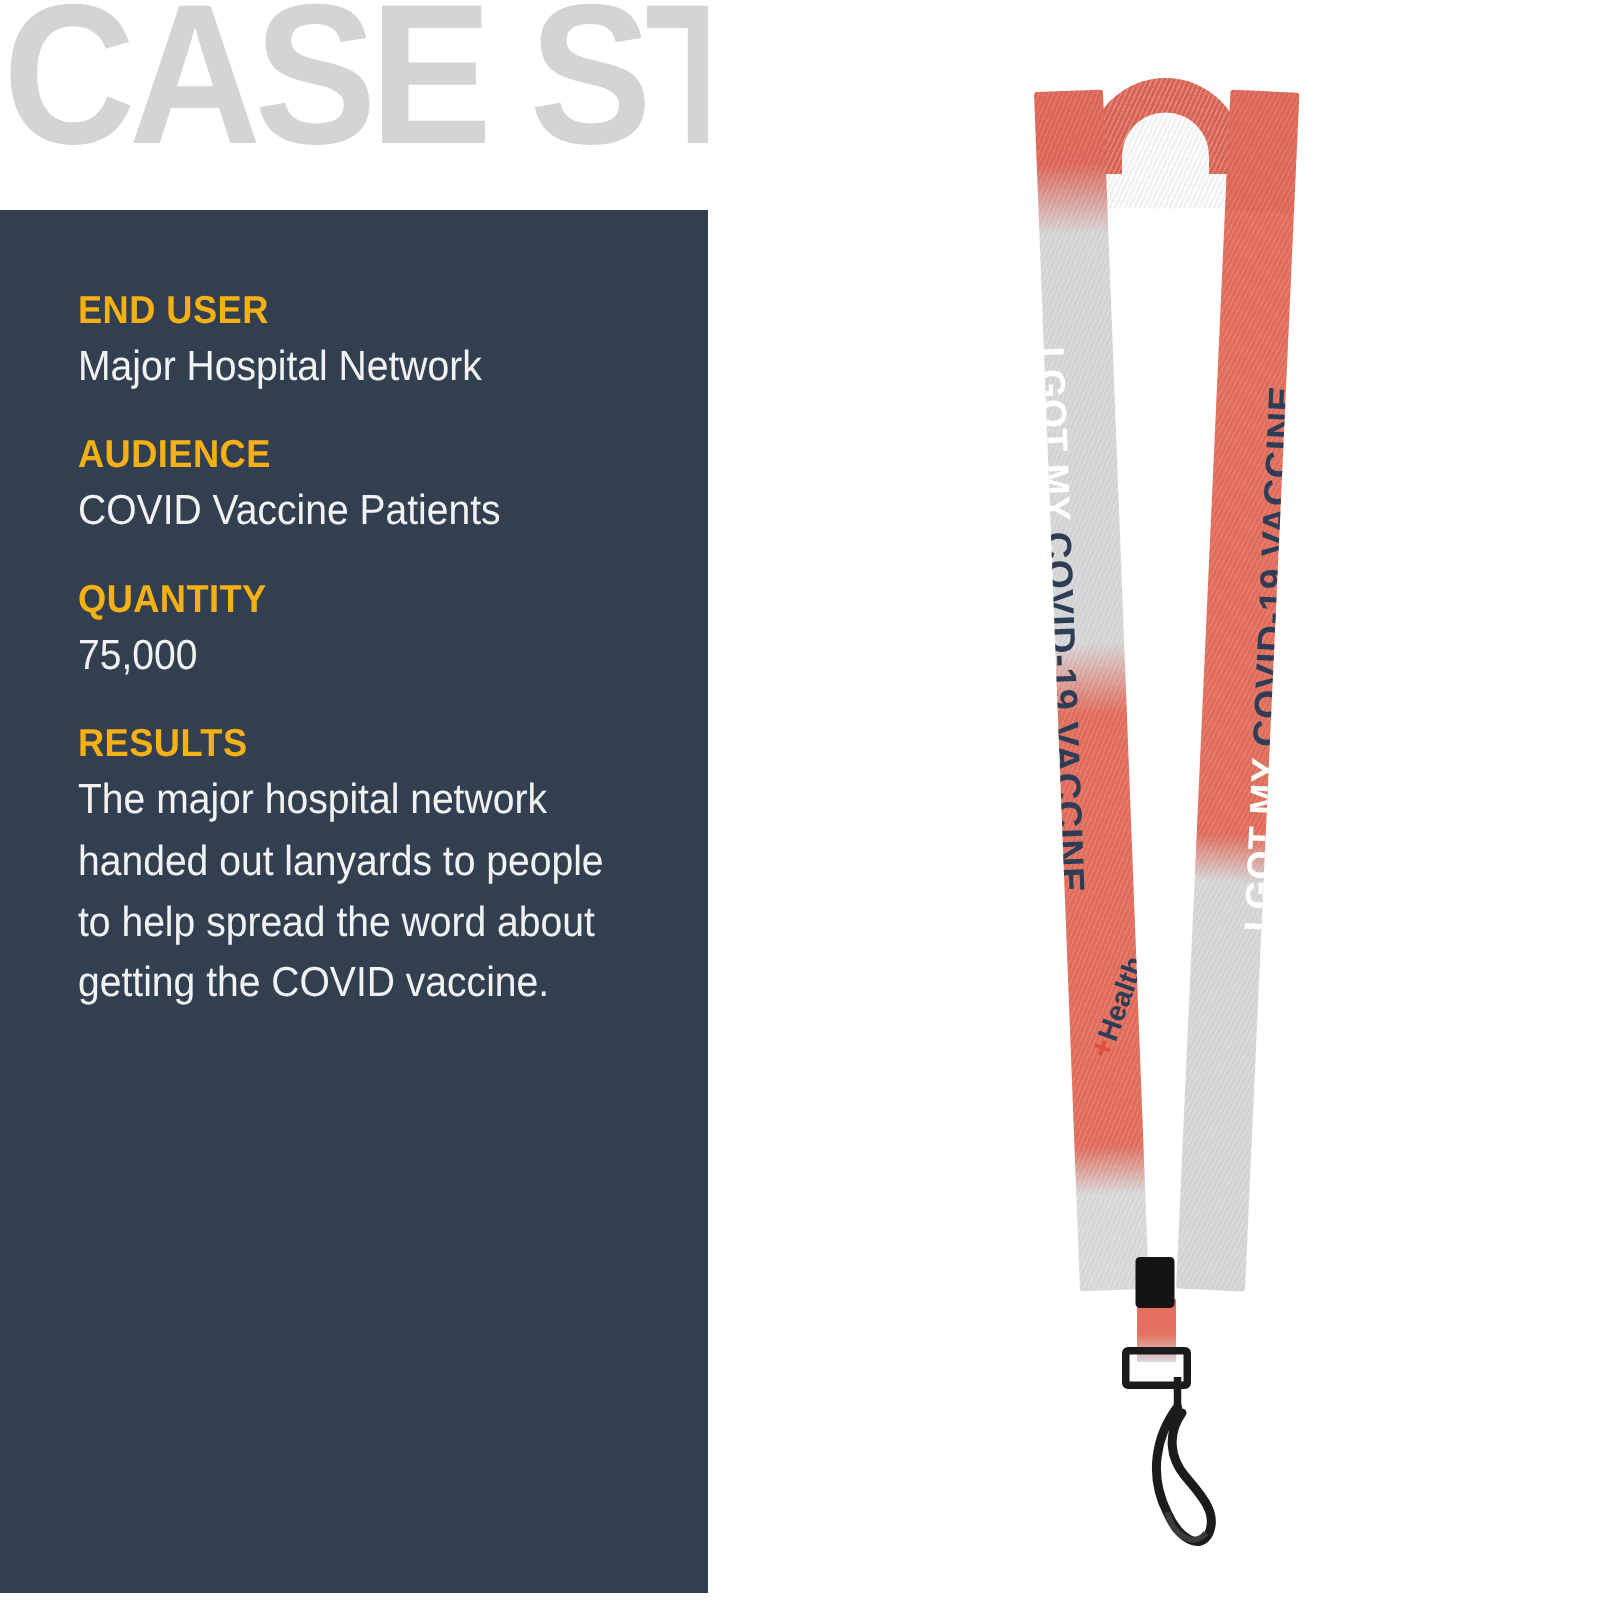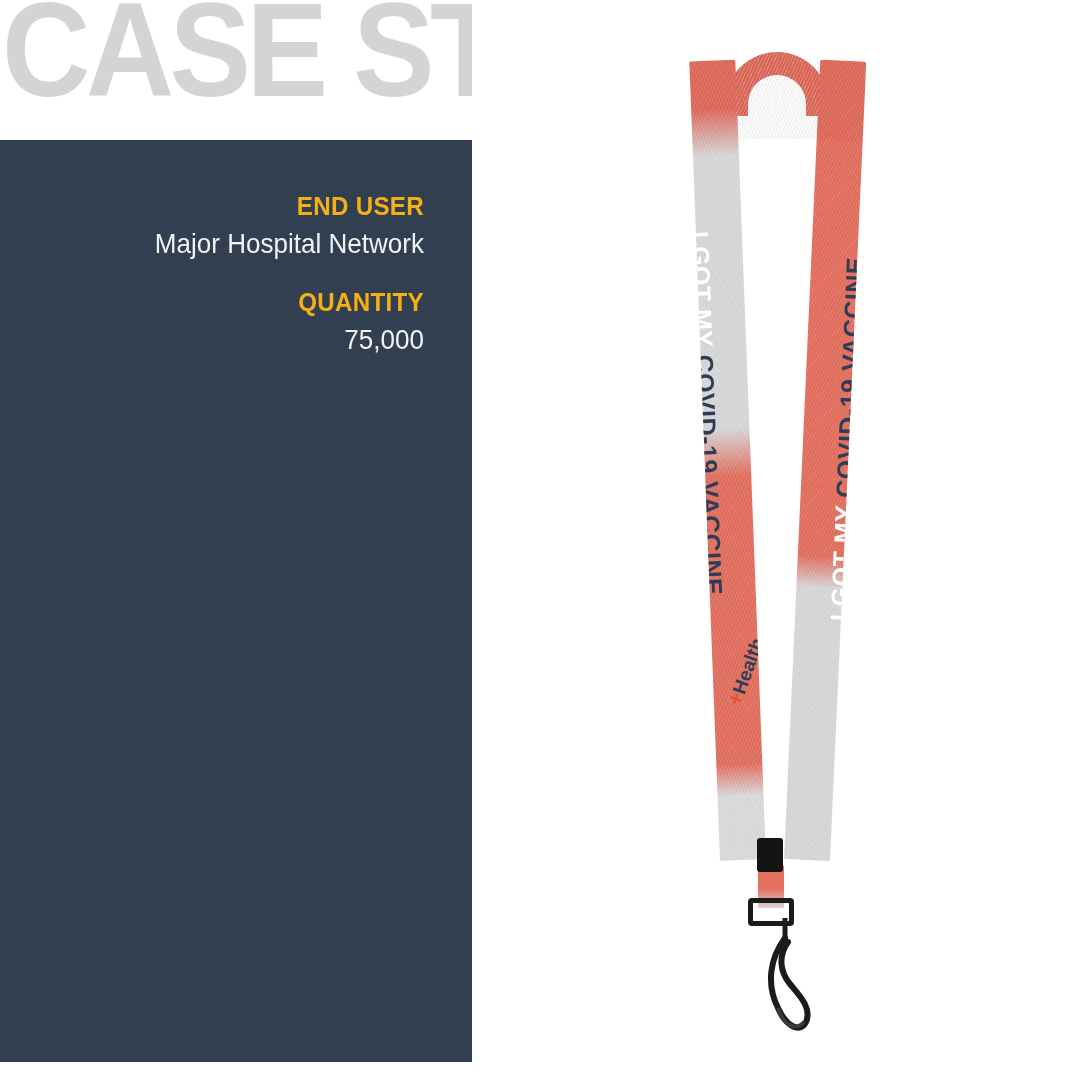--- a/index.html
+++ b/index.html
@@ -33,21 +33,21 @@
     transform:scaleX(0.92);
     transform-origin:left top;
     white-space:nowrap;
   }
 
   .fields {
     position:absolute;
     left:52px; top:192px;
     width:400px;
   }
-  .field { margin-bottom:24px;text-align:right; }
+  .field { margin-bottom:24px; }
   .field-label {
     color:#f5b014;
     font-weight:bold;
     font-size:26px;
     letter-spacing:0.3px;
     line-height:1.15;
     transform:scaleX(0.93);
     transform-origin:left center;
   }
   .field-value {
@@ -188,27 +188,35 @@
       <div class="title-text">CASE STUDY</div>
     </div>
 
     <div class="fields">
 
       <div class="field">
         <div class="field-label">END USER</div>
         <div class="field-value">Major Hospital Network</div>
       </div>
 
+      <div class="field">
+        <div class="field-label">AUDIENCE</div>
+        <div class="field-value">COVID Vaccine Patients</div>
+      </div>
 
       <div class="field">
         <div class="field-label">QUANTITY</div>
         <div class="field-value">75,000</div>
       </div>
 
 
+      <div class="field">
+        <div class="field-label">RESULTS</div>
+        <div class="field-value">The major hospital network handed out lanyards to people to help spread the word about getting the COVID vaccine.</div>
+      </div>
 
     </div>
 
     <div class="bottom-strip"></div>
   </div>
 
   <div class="product-area">
     <div class="lanyard">
 
       <div class="loop-top">

